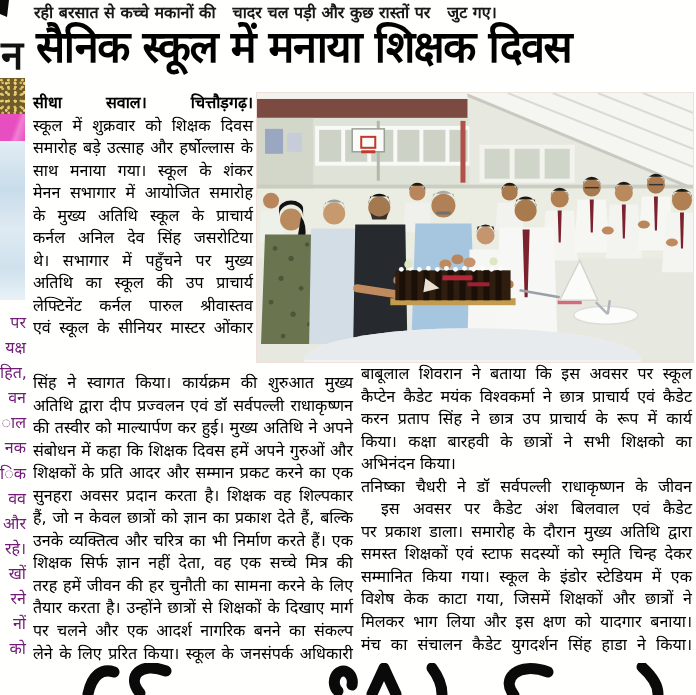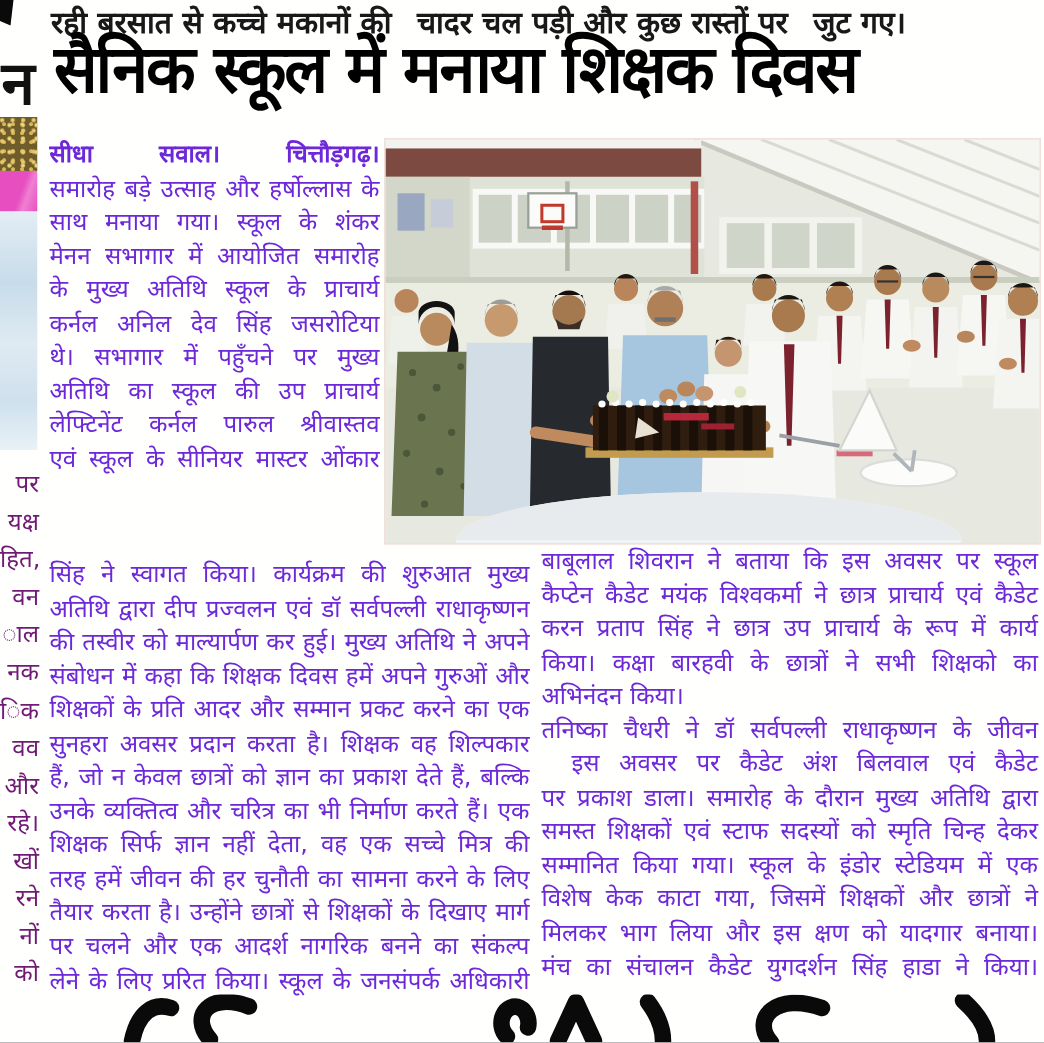--- a/index.html
+++ b/index.html
@@ -3,21 +3,21 @@
 <meta charset="utf-8">
 <style>
   html,body{margin:0;padding:0;background:#888;}
   .page{
     position:relative;width:696px;height:695px;background:#fffffe;
     overflow:hidden;font-family:"DejaVu Sans",sans-serif;color:#161616;
   }
   
   .top-strip{
     position:absolute;top:1px;left:34px;right:4px;display:flex;gap:17px;
-    font-size:20px;font-weight:600;white-space:nowrap;color:#181818;
+    font-size:16px;font-weight:600;white-space:nowrap;color:#181818;
   }
   
   .headline{
     position:absolute;top:16px;left:36px;width:658px;
     font-size:44px;font-weight:700;letter-spacing:-1.5px;line-height:62px;
     white-space:nowrap;transform:scaleX(.98);transform-origin:left;
     color:#000;
   }
   .left-headline-frag{
     position:absolute;top:26px;left:1px;font-size:40px;font-weight:700;color:#111;
@@ -29,21 +29,21 @@
   .sl-gold{height:36px;background:
      radial-gradient(circle at 20% 30%,#e8c96b 1px,transparent 1.8px),
      radial-gradient(circle at 70% 60%,#f0d57c 1px,transparent 1.8px),
      radial-gradient(circle at 45% 80%,#d9b657 1px,transparent 1.6px),#6f5c2b;
      background-size:7px 7px,9px 9px,6px 6px;}
   .sl-pink{height:27px;background:linear-gradient(110deg,#e74fc0 55%,#f07fd2 70%,#e74fc0);}
   .sl-blue{height:159px;background:linear-gradient(180deg,#e3edf4,#c7dcea 30%,#dfeaf2 55%,#cfe1ed 80%,#e9f1f6);}
   .frags{position:absolute;left:0;top:310px;width:26px;text-align:right;}
   .frag{font-size:16px;line-height:25.1px;color:#701a75;white-space:nowrap;}
   
-  .col{position:absolute;font-size:16px;color:#6d28d9;}
+  .col{position:absolute;font-size:16px;color:#000000;}
   .line{text-align:justify;text-align-last:justify;line-height:22.55px;white-space:nowrap;}
   .line.bold{font-weight:700;}
   .line.ind{text-indent:20px;}
   .line.end{text-align-last:left;}
   #col-narrow{left:33px;top:92px;width:220px;}
   #col-left{left:33px;top:372px;width:320px;}
   #col-right{left:361px;top:363px;width:331px;}
   
   .photo-wrap{
     position:absolute;left:256px;top:92px;width:438px;height:271px;
@@ -91,20 +91,21 @@
       <div class="frag">और</div>
       <div class="frag">रहे।</div>
       <div class="frag">खों</div>
       <div class="frag">रने</div>
       <div class="frag">नों</div>
       <div class="frag">को</div>
     </div>
 
   <div class="col" id="col-narrow">
       <div class="line bold">सीधा सवाल। चित्तौड़गढ़।</div>
+      <div class="line">स्कूल में शुक्रवार को शिक्षक दिवस</div>
       <div class="line">समारोह बड़े उत्साह और हर्षोल्लास के</div>
       <div class="line">साथ मनाया गया। स्कूल के शंकर</div>
       <div class="line">मेनन सभागार में आयोजित समारोह</div>
       <div class="line">के मुख्य अतिथि स्कूल के प्राचार्य</div>
       <div class="line">कर्नल अनिल देव सिंह जसरोटिया</div>
       <div class="line">थे। सभागार में पहुँचने पर मुख्य</div>
       <div class="line">अतिथि का स्कूल की उप प्राचार्य</div>
       <div class="line">लेफ्टिनेंट कर्नल पारुल श्रीवास्तव</div>
       <div class="line">एवं स्कूल के सीनियर मास्टर ओंकार</div>
     </div>

